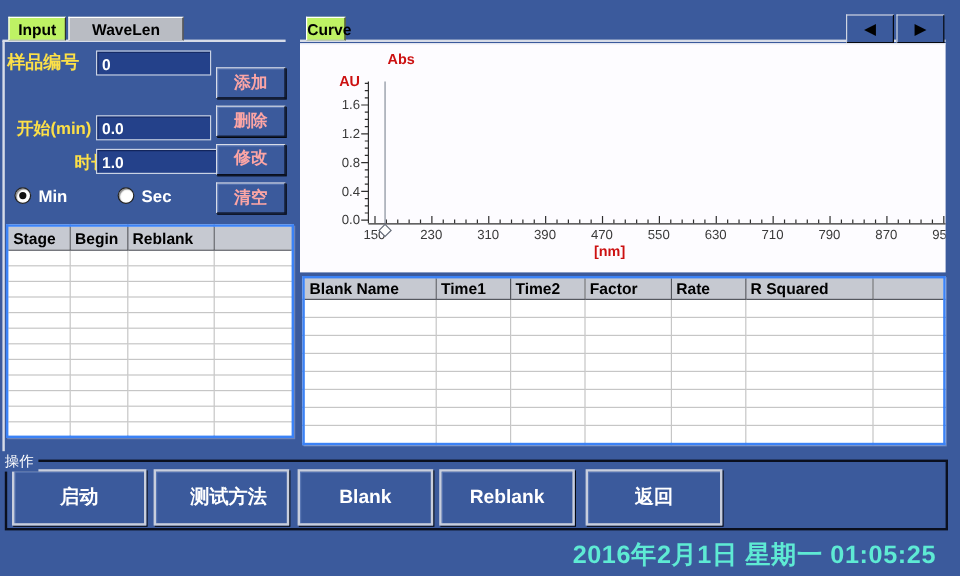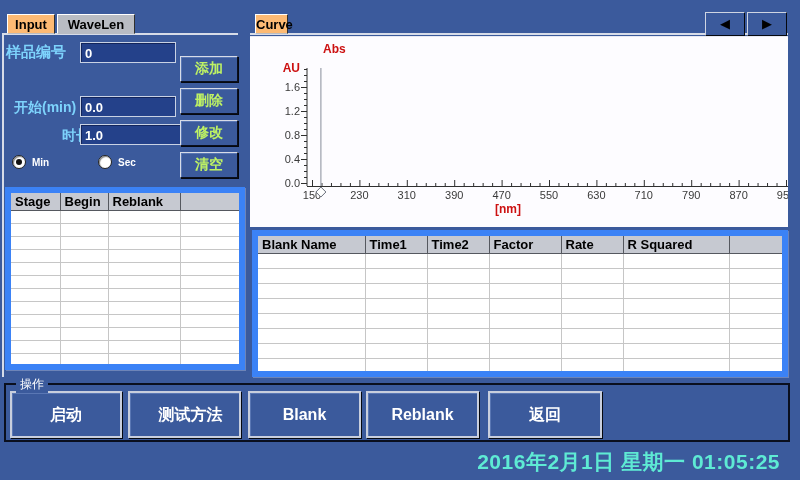--- a/index.html
+++ b/index.html
@@ -10,58 +10,58 @@
     -webkit-font-smoothing:none;
   }
 
   
   .tab{
     position:absolute;top:14px;height:20px;line-height:20px;
     font-size:13px;font-weight:bold;color:#000;text-align:center;
     border:1px solid;border-color:#ffffff #30302f #b9bcc3 #ffffff;
     box-sizing:border-box;
   }
-  .tab.active{background:#fdba74;z-index:3;}
+  .tab.active{background:#bef264;z-index:3;}
   .tab.inactive{background:#b9bcc3;z-index:2;}
   .tabline{position:absolute;height:2px;background:#d7dce8;}
   .panel-edge{position:absolute;width:2px;background:#d7dce8;}
 
   
-  .lbl{position:absolute;color:#7dd3fc;font-weight:bold;font-size:14px;white-space:nowrap;}
+  .lbl{position:absolute;color:#fde047;font-weight:bold;font-size:14px;white-space:nowrap;}
   .field{
     position:absolute;height:21px;box-sizing:border-box;
     background:#24418a;color:#fff;font-size:13px;font-weight:bold;
     border:1px solid #c9d2e4;padding:2px 0 0 4px;
     box-shadow:inset 1px 1px 0 #12255c;
   }
   .btn-s{
     position:absolute;width:58px;height:26px;box-sizing:border-box;
-    background:#3b5a9c;color:#bef264;font-weight:bold;font-size:14px;
+    background:#3b5a9c;color:#fca5a5;font-weight:bold;font-size:14px;
     text-align:center;line-height:23px;
     border:1px solid;border-color:#d7dce8 #0a0f1e #0a0f1e #d7dce8;
     box-shadow:1px 1px 0 #05080f, inset 1px 1px 0 #5a77b4;
     cursor:pointer;
   }
   
   .radio{position:absolute;display:flex;align-items:center;}
   .radio .circ{
     width:12px;height:12px;border-radius:50%;background:#fff;
     border:1px solid #222;box-shadow:inset 1px 1px 1px #888;
     margin-right:6px;position:relative;
   }
   .radio .circ.on:after{
     content:"";position:absolute;left:3px;top:3px;width:6px;height:6px;
     border-radius:50%;background:#111;
   }
-  .radio .rlbl{color:#fff;font-weight:bold;font-size:10px;}
+  .radio .rlbl{color:#fff;font-weight:bold;font-size:14px;}
 
   
   .grid{
     position:absolute;background:#fff;border-collapse:collapse;
-    border:6px solid #3b82f6;box-shadow:1px 1px 0 #6d84b8;
+    border:2px solid #3b82f6;box-shadow:1px 1px 0 #6d84b8;
     table-layout:fixed;
   }
   .grid th{
     background:#c6c9d1;color:#000;font-size:13px;font-weight:bold;
     text-align:left;padding:1px 4px;box-sizing:border-box;
     border:1px solid;border-color:#f4f5f8 #55585f #55585f #f4f5f8;
     overflow:hidden;white-space:nowrap;
   }
   .grid td{
     border:1px solid #c6c6c6;padding:0;box-sizing:border-box;
@@ -77,21 +77,21 @@
     position:absolute;left:250px;top:36px;width:538px;height:190px;
     background:#fdfcff;border-top:1px solid #e7e9f2;
   }
 
   
   #op-group{
     position:absolute;left:4px;top:383px;width:786px;height:59px;
     border:2px solid #0a0f1e;box-sizing:border-box;
   }
   #op-label{
-    position:absolute;left:16px;top:376px;color:#fff;font-size:12px;
+    position:absolute;left:0;top:376px;color:#fff;font-size:12px;
     background:#3b5a9c;padding:0 4px;z-index:2;
   }
   .btn-b{
     position:absolute;top:391px;height:47px;box-sizing:border-box;
     background:#3b5a9c;color:#fff;font-weight:bold;font-size:16px;
     text-align:center;line-height:43px;
     border:2px solid #c8cedd;
     box-shadow:1px 1px 0 #05080f, inset 1px 1px 0 #5a77b4;
     cursor:pointer;
   }
@@ -106,21 +106,21 @@
     position:absolute;top:12px;width:40px;height:24px;box-sizing:border-box;
     background:#3b5a9c;color:#000;font-size:13px;text-align:center;line-height:22px;
     border:1px solid;border-color:#cfd5e2 #05080f #05080f #cfd5e2;
     cursor:pointer;
   }
 </style>
 </head>
 <body>
 
 <div class="tab active" style="left:7px;width:48px;">Input</div>
-<div class="tab inactive" style="left:57px;width:78px;">WaveLen</div>
+<div class="tab inactive" style="left:57px;width:96px;">WaveLen</div>
 <div class="tabline" style="left:2px;top:33px;width:236px;"></div>
 <div class="panel-edge" style="left:2px;top:34px;height:343px;"></div>
 
 <div class="lbl" style="left:6px;top:43px;font-size:15px;">样品编号</div>
 <input class="field" style="left: 80px; top: 42px; width: 96px;" readonly="" value="0">
 
 <div class="lbl" style="left:14px;top:99px;">开始(min)</div>
 <input class="field" style="left: 80px; top: 96px; width: 96px;" readonly="" value="0.0">
 
 <div class="lbl" style="left:14px;top:127px;margin-left:48px;">时长(min)</div>

